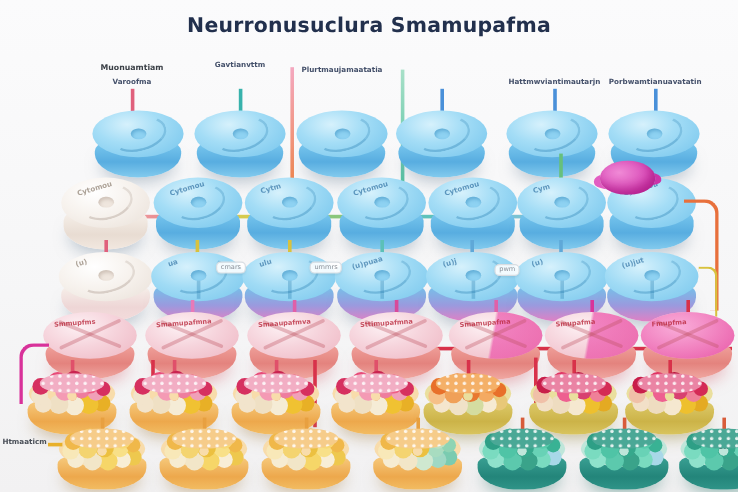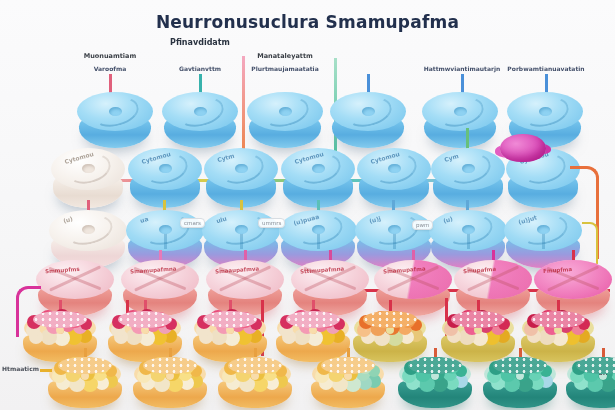--- a/index.html
+++ b/index.html
@@ -76,27 +76,25 @@
 <div id="stage">
 
   <div class="title">Neurronusuclura Smamupafma</div>
 
   <div class="col" style="left:110px">
     <div class="cl-top"></div>
     <div class="cl-main">Muonuamtiam</div>
     <div class="cl-sub">Varoofma</div>
   </div>
   <div class="col" style="left:200px">
-    <div class="cl-top">Pfinavdidatm</div>
     <div class="cl-main"></div>
     <div class="cl-sub">Gavtianvttm</div>
   </div>
   <div class="col" style="left:285px">
     <div class="cl-top"></div>
-    <div class="cl-main">Manataleyattm</div>
     <div class="cl-sub">Plurtmaujamaatatia</div>
   </div>
   <div class="col" style="left:462px">
     <div class="cl-top"></div>
     <div class="cl-main"></div>
     <div class="cl-sub">Hattmwviantimautarjn</div>
   </div>
   <div class="col" style="left:546px">
     <div class="cl-top"></div>
     <div class="cl-main"></div>

